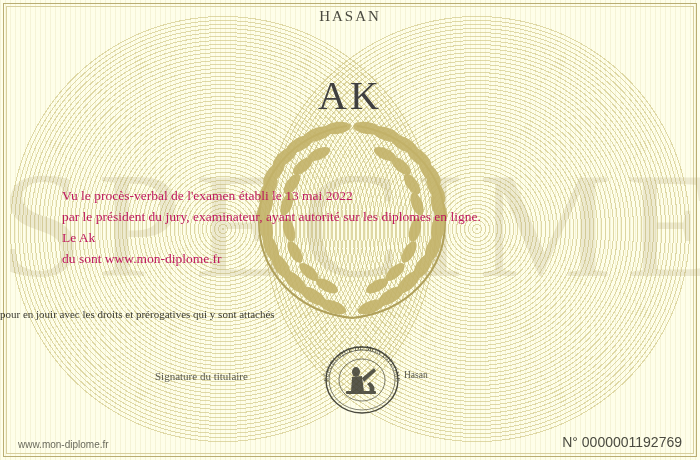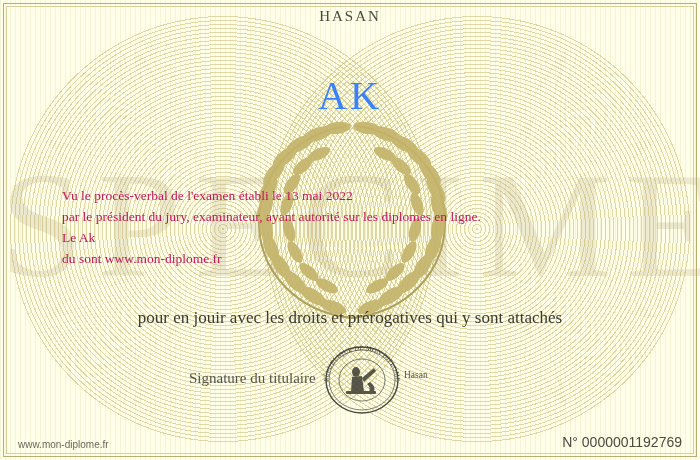--- a/index.html
+++ b/index.html
@@ -108,50 +108,49 @@
     color: #4a4a40;
   }
   .big-title {
     position: absolute;
     top: 72px;
     left: 0;
     right: 0;
     text-align: center;
     font-size: 40px;
     letter-spacing: 3px;
-    color: #3b82f6;
+    color: #404040;
   }
   .body-block {
     position: absolute;
     left: 62px;
     top: 185px;
     width: 520px;
     font-size: 13.5px;
     line-height: 21px;
     color: #be185d;
   }
   .body-block div {
     white-space: nowrap;
   }
   .rights-line {
     position: absolute;
     left: 0;
     right: 0;
     top: 308px;
-    text-align: center;
-    font-size: 17px;
+    text-align: left;
+    font-size: 11px;
     color: #3a3a32;
   }
   .signature-label {
     position: absolute;
     left: 155px;
     top: 370px;
-    font-size: 15px;
+    font-size: 11px;
     color: #55554a;
-    padding-left: 34px;
   }
   .seal-name {
     position: absolute;
     left: 404px;
     top: 370px;
     font-size: 9.5px;
     color: #55554a;
   }
 
   

